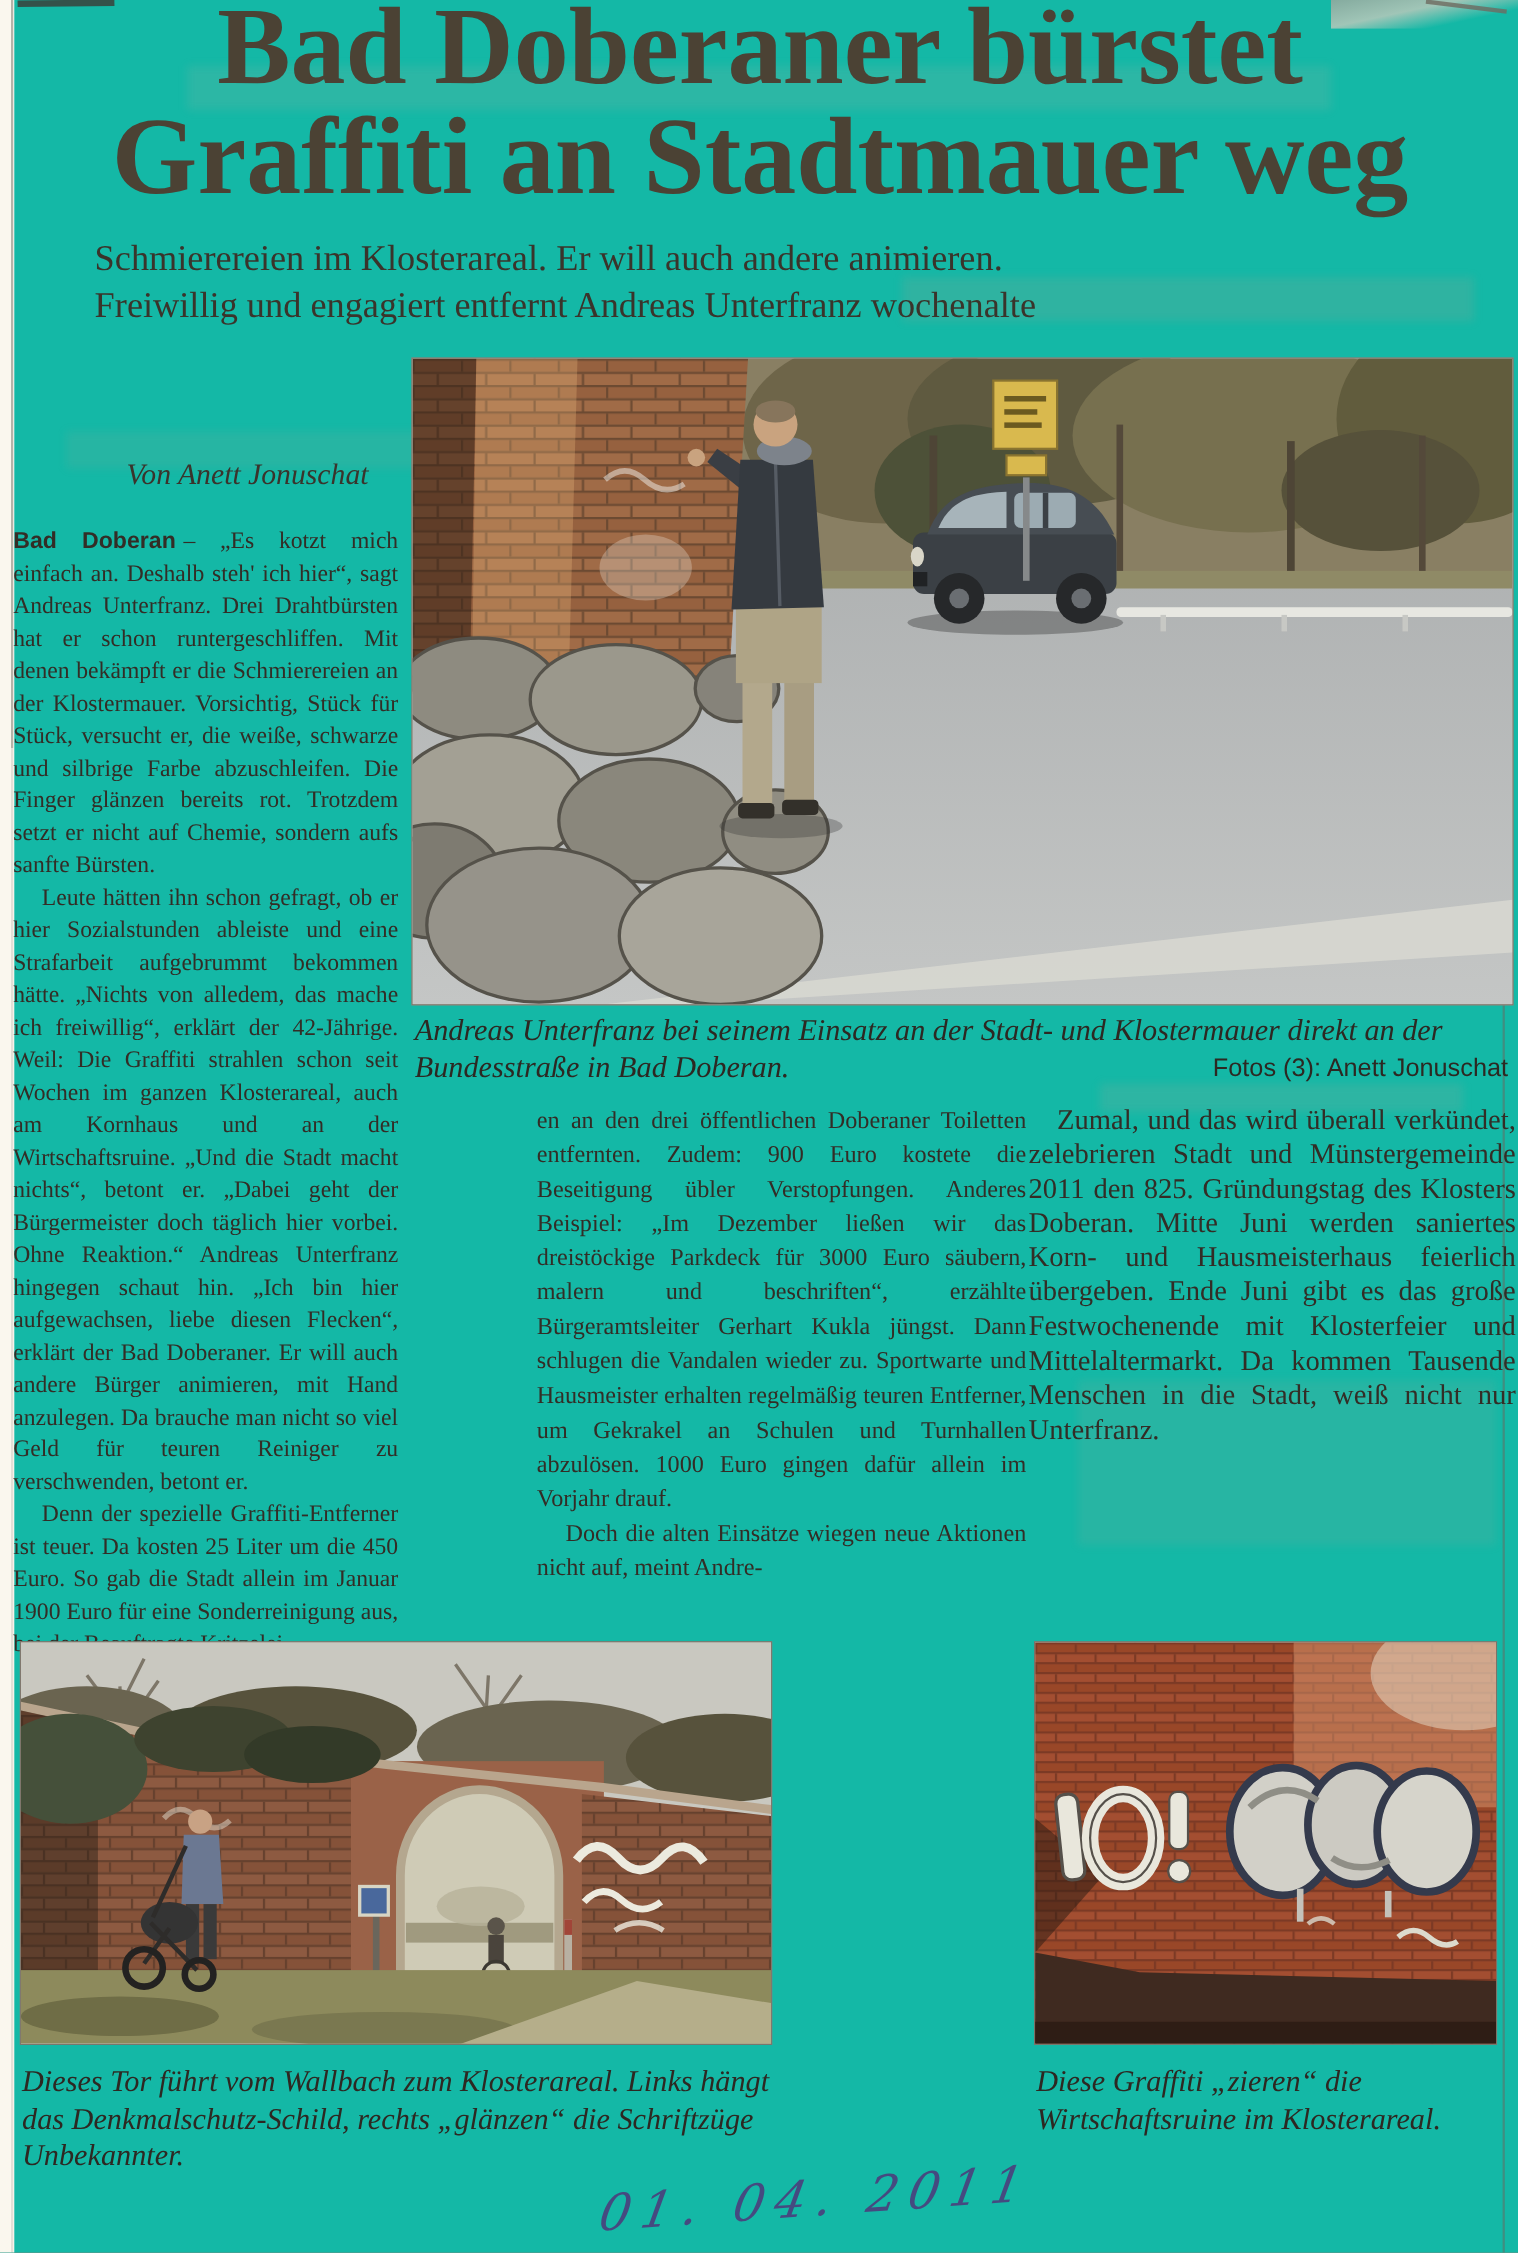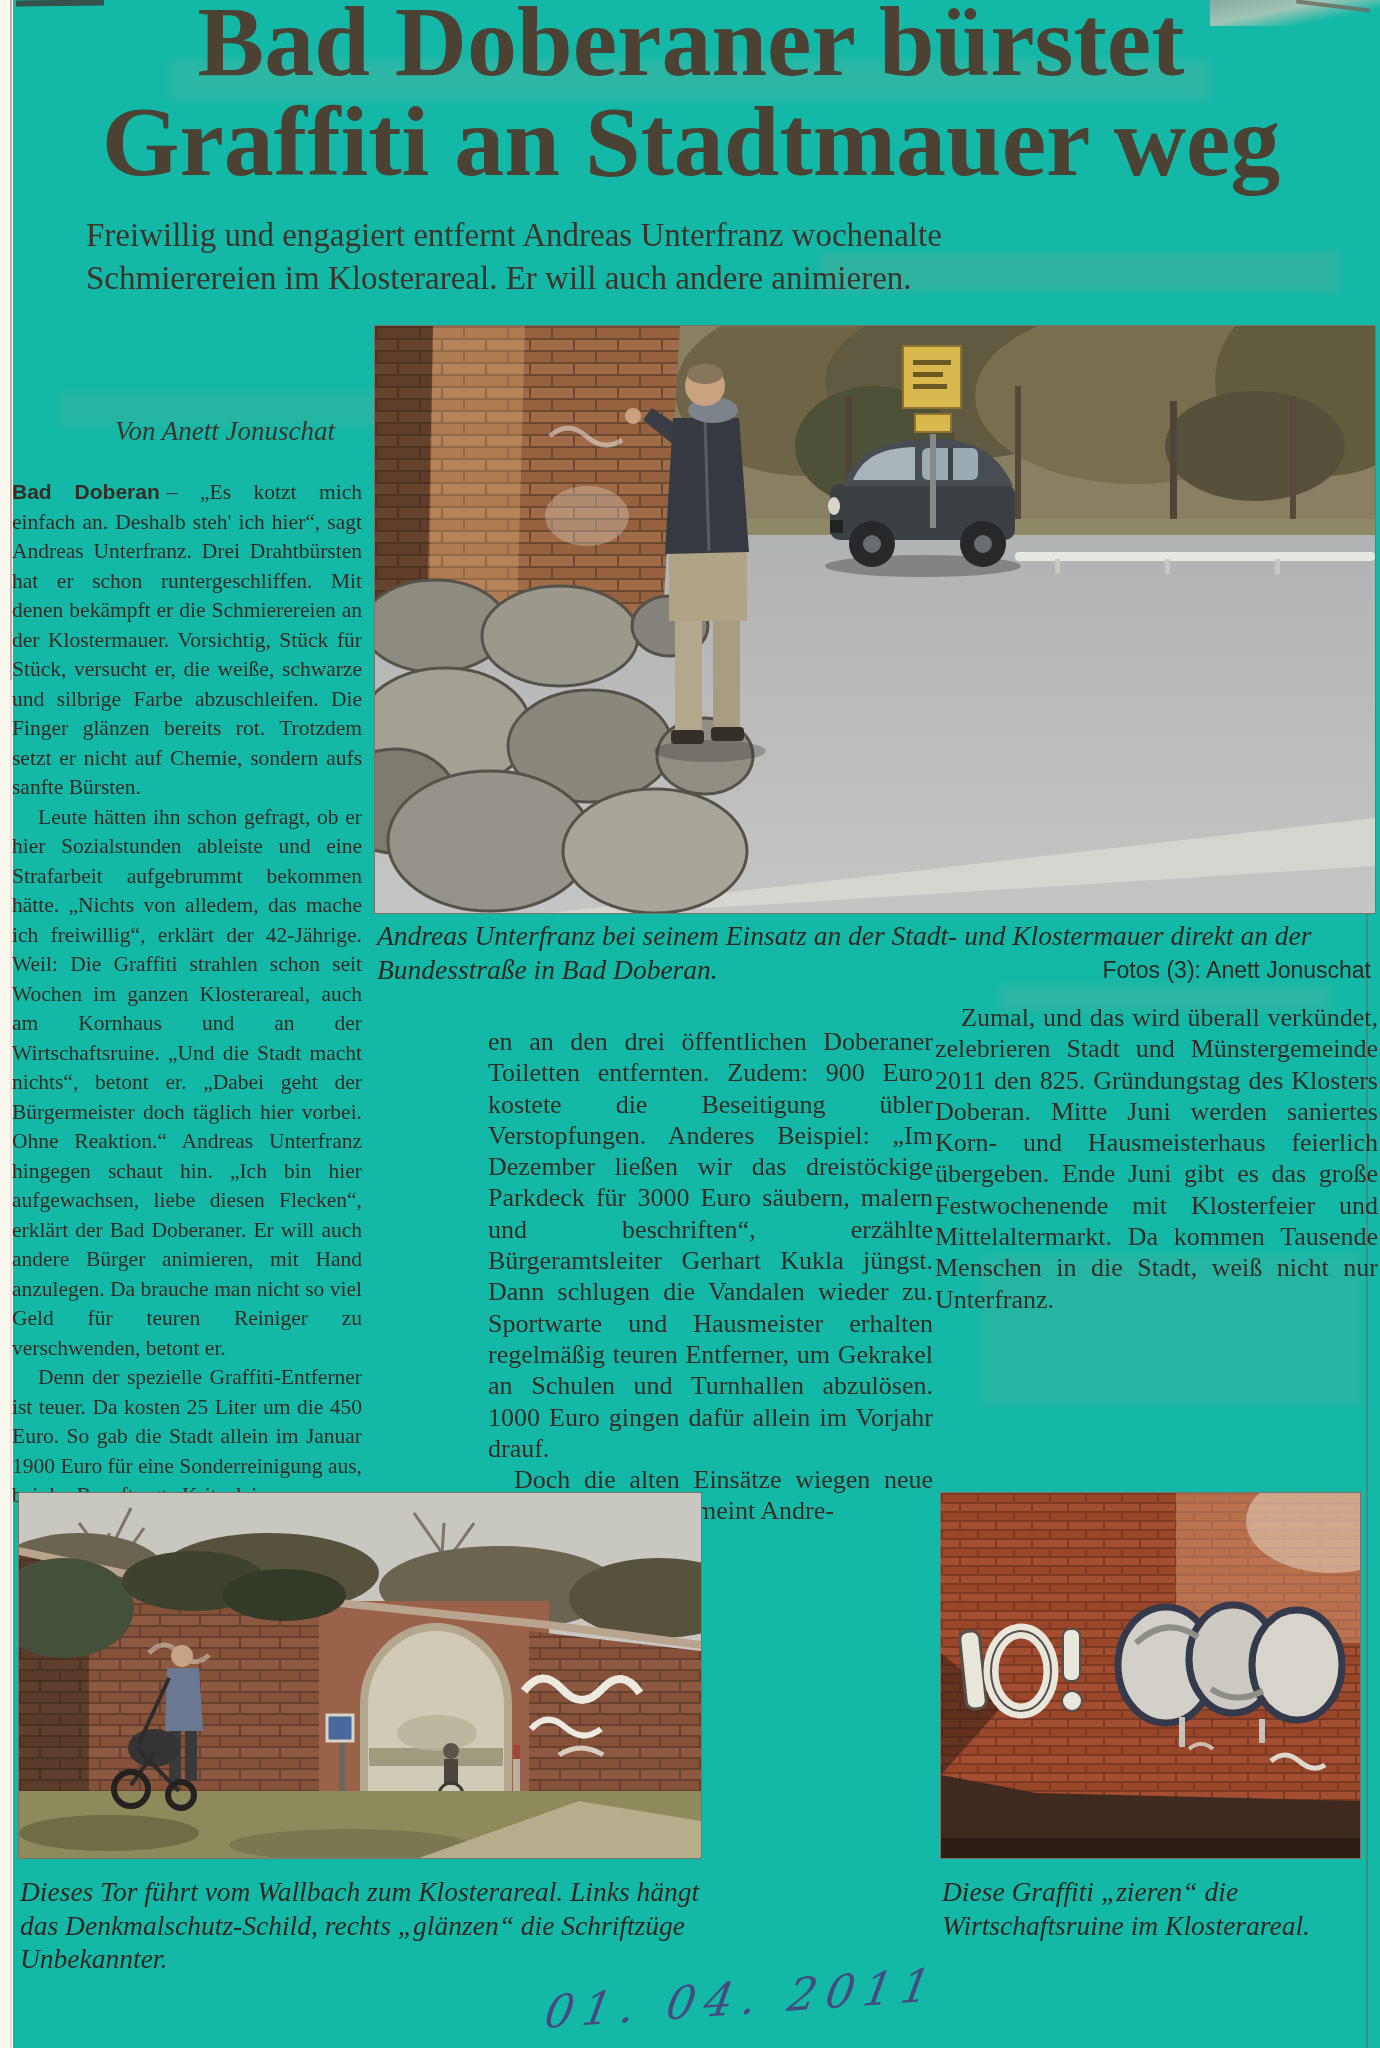--- a/index.html
+++ b/index.html
@@ -18,21 +18,21 @@
   
   .headline{position:absolute;left:26px;top:-8px;width:1330px;text-align:center;
             font-weight:bold;font-size:100px;line-height:100px;letter-spacing:0px;color:#4b4234;}
   .subheadline{position:absolute;left:86px;top:214px;width:1240px;font-size:33px;line-height:43px;color:#3a342b;}
   .byline{position:absolute;left:60px;top:416px;width:330px;text-align:center;font-style:italic;font-size:27px;color:#3a342c;}
   
   .col{position:absolute;text-align:justify;}
   .col p{margin:0;}
   .col p.indent{text-indent:26px;}
   .col-left{left:12px;top:477px;width:350px;font-size:21.5px;line-height:29.5px;}
-  .col-mid{left:488px;top:1026px;width:445px;font-size:26px;line-height:31.3px;}
+  .col-mid{left:488px;top:1002px;width:445px;font-size:22px;line-height:31.3px;}
   .col-right{left:935px;top:1002px;width:443px;font-size:26px;line-height:31.3px;}
   .dateline{font-family:"Liberation Sans",sans-serif;font-weight:bold;font-size:21px;margin-right:7px;}
   
   .photo{position:absolute;border:1px solid rgba(80,70,58,.6);box-sizing:border-box;overflow:hidden;background:#b9b6ac;}
   .photo-main{left:374px;top:325px;width:1002px;height:589px;}
   .photo-gate{left:18px;top:1492px;width:684px;height:367px;}
   .photo-graffiti{left:940px;top:1492px;width:421px;height:367px;}
   .caption{position:absolute;font-style:italic;font-size:27.5px;line-height:33.5px;color:#2d2822;}
   .caption-main{left:377px;top:919px;width:1000px;}
   .credit{position:absolute;right:6px;top:35px;font-style:normal;font-family:"Liberation Sans",sans-serif;font-size:23px;color:#2d2822;}
@@ -60,22 +60,22 @@
   <div class="bleed" style="left:60px;top:392px;width:1250px;height:34px;background:rgba(205,160,140,.10);"></div>
   <div class="bleed" style="left:980px;top:1255px;width:380px;height:150px;background:rgba(215,155,140,.10);"></div>
   <div class="bleed" style="left:1000px;top:985px;width:330px;height:26px;background:rgba(180,170,150,.16);"></div>
 
   <div class="headline">
     <div>Bad Doberaner bürstet</div>
     <div>Graffiti an Stadtmauer weg</div>
   </div>
 
   <div class="subheadline">
+    <div>Schmierereien im Klosterareal. Er will auch andere animieren.</div>
     <div>Freiwillig und engagiert entfernt Andreas Unterfranz wochenalte</div>
-    <div>Schmierereien im Klosterareal. Er will auch andere animieren.</div>
   </div>
 
   <div class="byline">Von Anett Jonuschat</div>
 
   <div class="col col-left">
     <p><span class="dateline">Bad Doberan</span><span>– „Es kotzt mich einfach an. Deshalb steh' ich hier“, sagt Andreas Unterfranz. Drei Drahtbürsten hat er schon runtergeschliffen. Mit denen bekämpft er die Schmierereien an der Klostermauer. Vorsichtig, Stück für Stück, versucht er, die weiße, schwarze und silbrige Farbe abzuschleifen. Die Finger glänzen bereits rot. Trotzdem setzt er nicht auf Chemie, sondern aufs sanfte Bürsten.</span></p>
     <p class="indent">Leute hätten ihn schon gefragt, ob er hier Sozialstunden ableiste und eine Strafarbeit aufgebrummt bekommen hätte. „Nichts von alledem, das mache ich freiwillig“, erklärt der 42-Jährige. Weil: Die Graffiti strahlen schon seit Wochen im ganzen Klosterareal, auch am Kornhaus und an der Wirtschaftsruine. „Und die Stadt macht nichts“, betont er. „Dabei geht der Bürgermeister doch täglich hier vorbei. Ohne Reaktion.“ Andreas Unterfranz hingegen schaut hin. „Ich bin hier aufgewachsen, liebe diesen Flecken“, erklärt der Bad Doberaner. Er will auch andere Bürger animieren, mit Hand anzulegen. Da brauche man nicht so viel Geld für teuren Reiniger zu verschwenden, betont er.</p>
     <p class="indent">Denn der spezielle Graffiti-Entferner ist teuer. Da kosten 25 Liter um die 450 Euro. So gab die Stadt allein im Januar 1900 Euro für eine Sonderreinigung aus, bei der Beauftragte Kritzelei-</p>
   </div>
 

